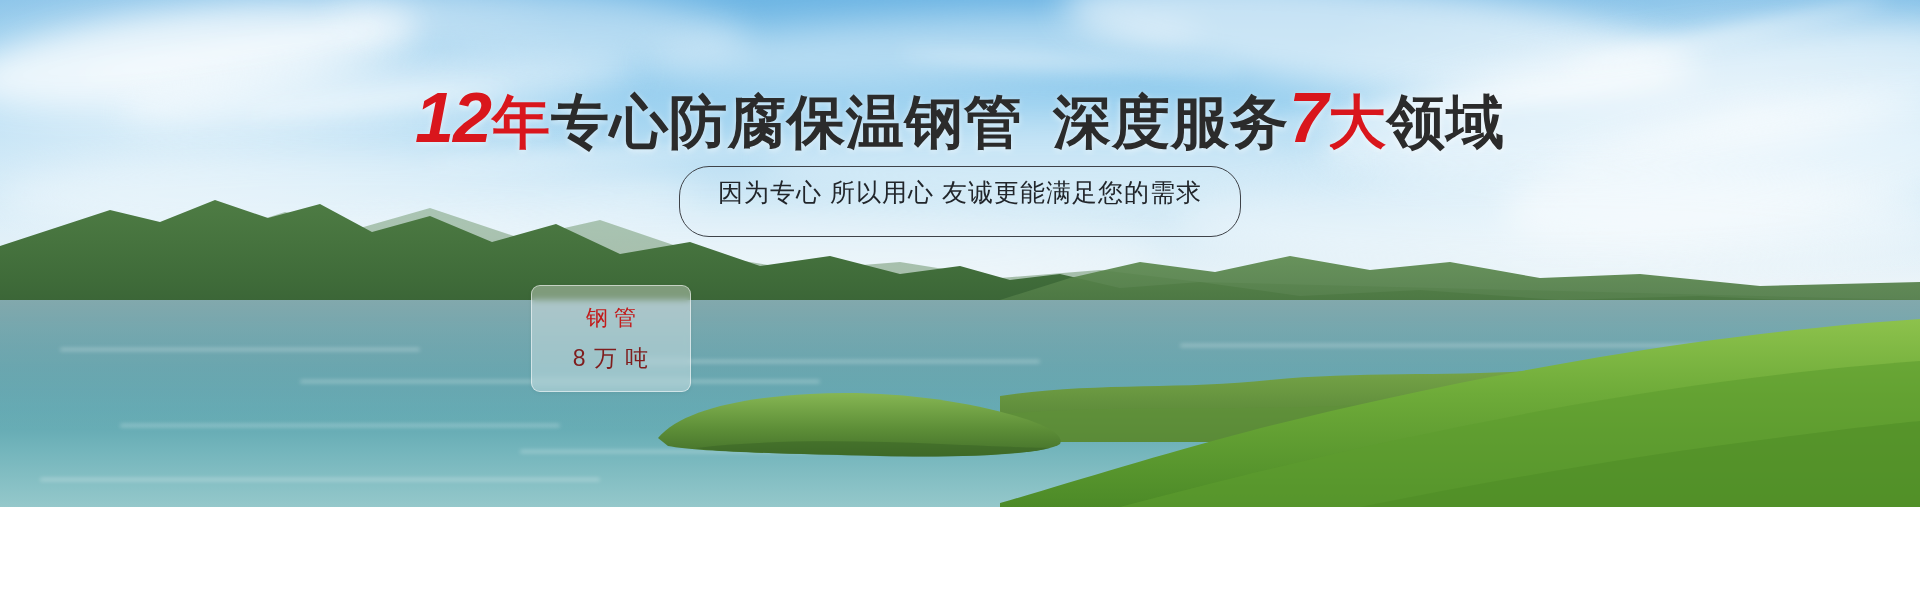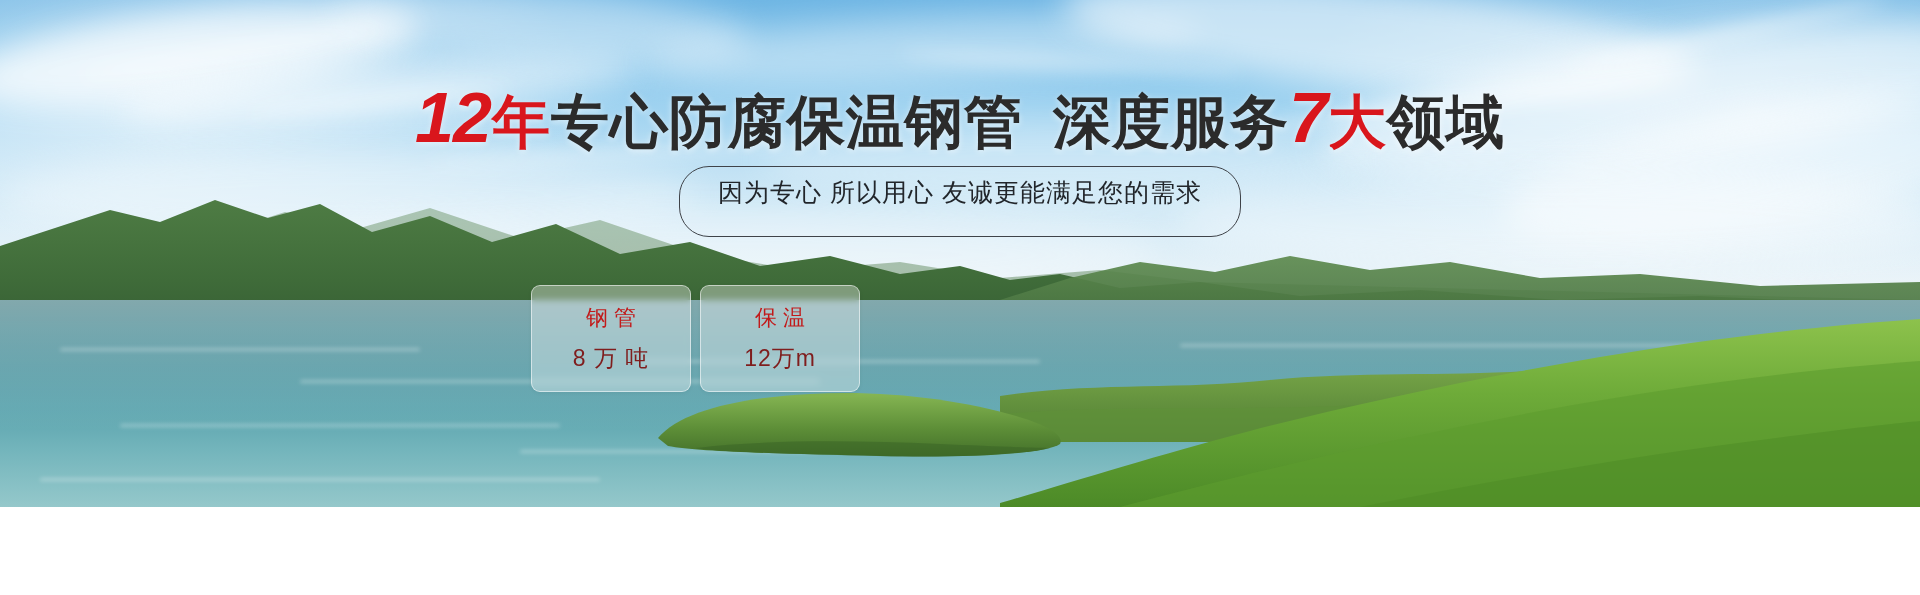--- a/index.html
+++ b/index.html
@@ -285,20 +285,16 @@
   </div>
 
   <div class="cards">
 
     <div class="card">
       <div class="card-label">钢管</div>
       <div class="card-value">8 万 吨</div>
     </div>
 
 
-    <div class="card">
-      <div class="card-label">保温</div>
-      <div class="card-value">12万m</div>
-    </div>
 
   </div>
 
 </div>
 
 </body></html>

